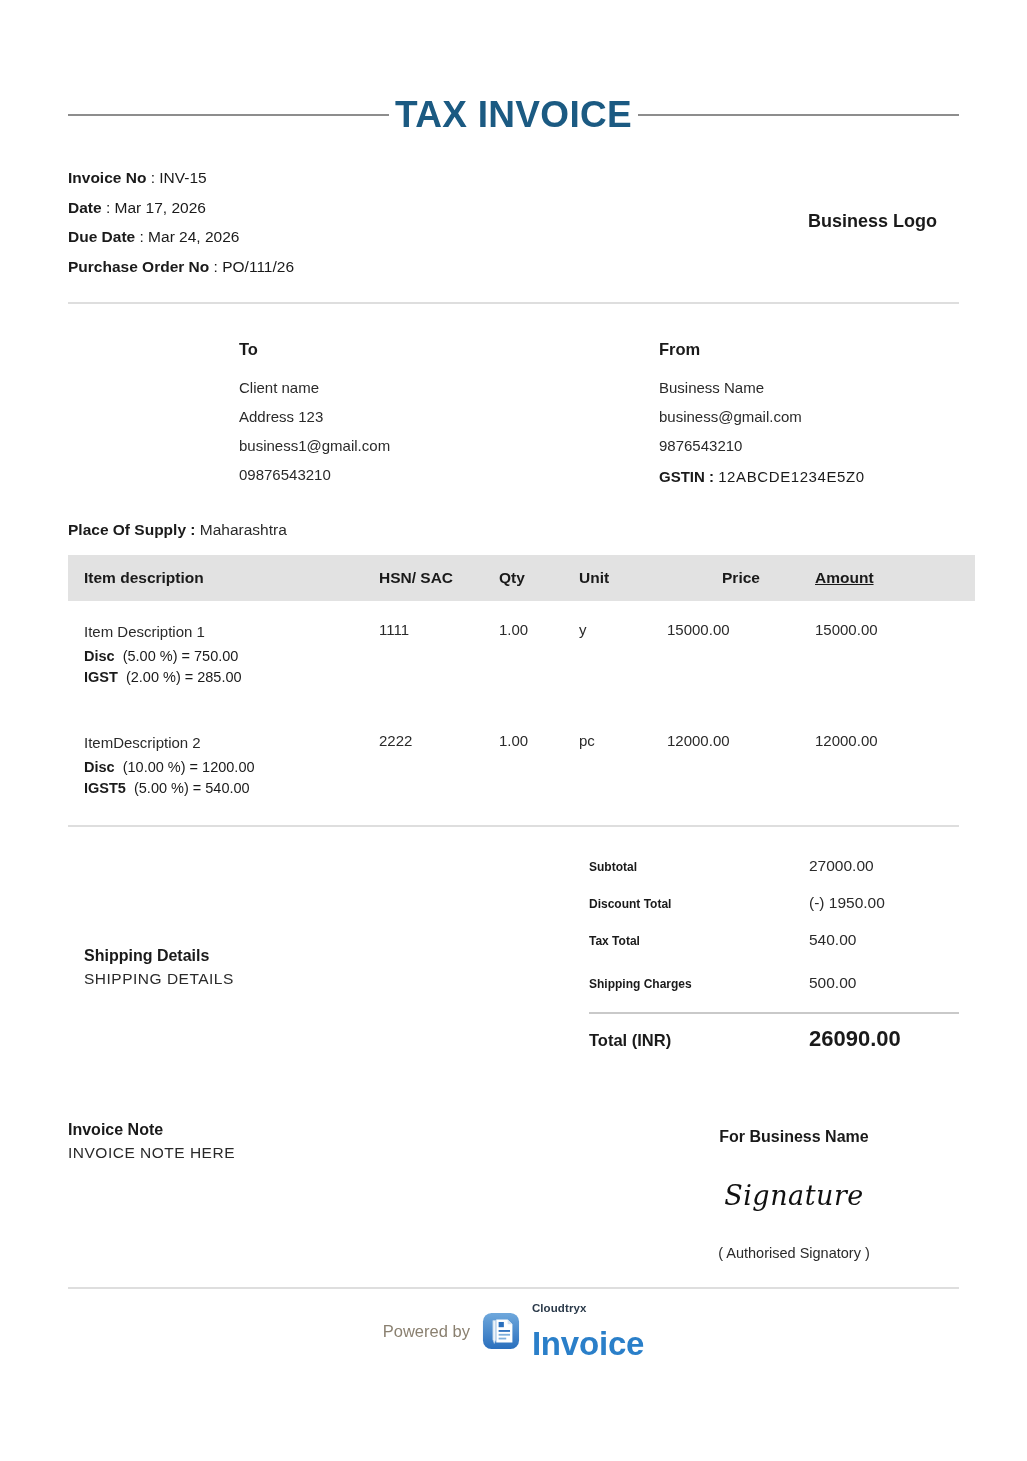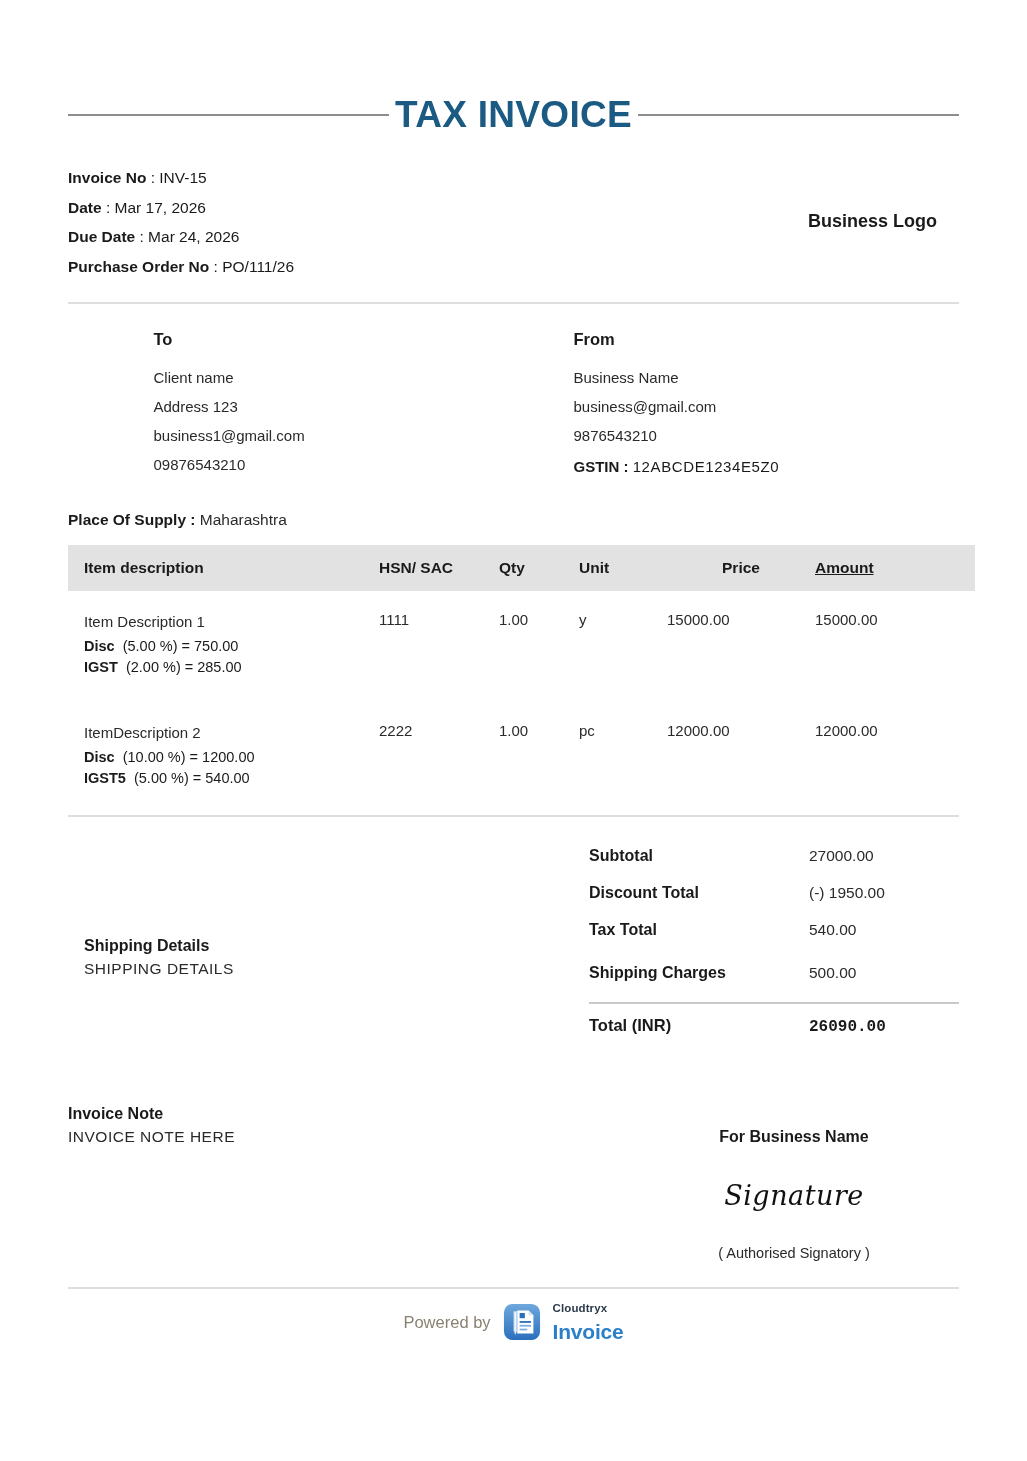--- a/index.html
+++ b/index.html
@@ -71,22 +71,22 @@
 
   .hr-full {
     height: 2px;
     background: #dedede;
     margin-top: 21px;
   }
 
   
   .parties {
     display: flex;
-    justify-content: center;
-    margin-top: 26px;
+    justify-content: flex-end;
+    margin-top: 36px;
   }
   .party { }
   .party-to { width: 420px; }
   .party-from { width: 300px; }
   .party h3 {
     margin: 0 0 14px 0;
     font-size: 16.5px;
     font-weight: bold;
     color: #1a1a1a;
   }
@@ -208,42 +208,41 @@
     width: 370px;
     padding-top: 20px;
   }
   .total-row {
     display: flex;
     justify-content: space-between;
     align-items: baseline;
     padding: 9.5px 0;
   }
   .total-row .t-label {
-    font-size: 16px;
+    font-size: 12px;
     font-weight: bold;
     color: #1a1a1a;
   }
   .total-row .t-value {
     font-size: 15.5px;
     color: #2a2a2a;
     width: 150px;
     text-align: left;
   }
   .total-row.spaced { padding-top: 16px; padding-bottom: 14px; }
   .totals-rule {
     height: 2px;
     background: #c9c9c9;
     margin: 6px 0 2px 0;
   }
   .total-row.grand .t-label { font-size: 16.5px; }
   .total-row.grand .t-value {
-    font-size: 16px;
-    font-weight: bold;
-    color: #1a1a1a;
-    font-family: Liberation Mono, monospace;
+    font-size: 22px;
+    font-weight: bold;
+    color: #1a1a1a;
   }
 
   
   .sign-area {
     position: absolute;
     right: 68px;
     top: 1128px;
     width: 330px;
     text-align: center;
   }
@@ -299,25 +298,25 @@
     line-height: 1;
   }
   .brand-top {
     font-size: 11.5px;
     font-weight: bold;
     color: #2b3a4a;
     letter-spacing: 0.1px;
     display: block;
   }
   .brand-bottom {
-    font-size: 21px;
+    font-size: 33px;
     font-weight: bold;
     color: #2a7fc9;
     display: block;
-    margin-top: 6px;
+    margin-top: 12px;
     letter-spacing: -0.2px;
   }
 </style>
 </head>
 <body>
 
 <div class="page">
 
   <div class="title-row">
     <div class="title-rule"></div>

